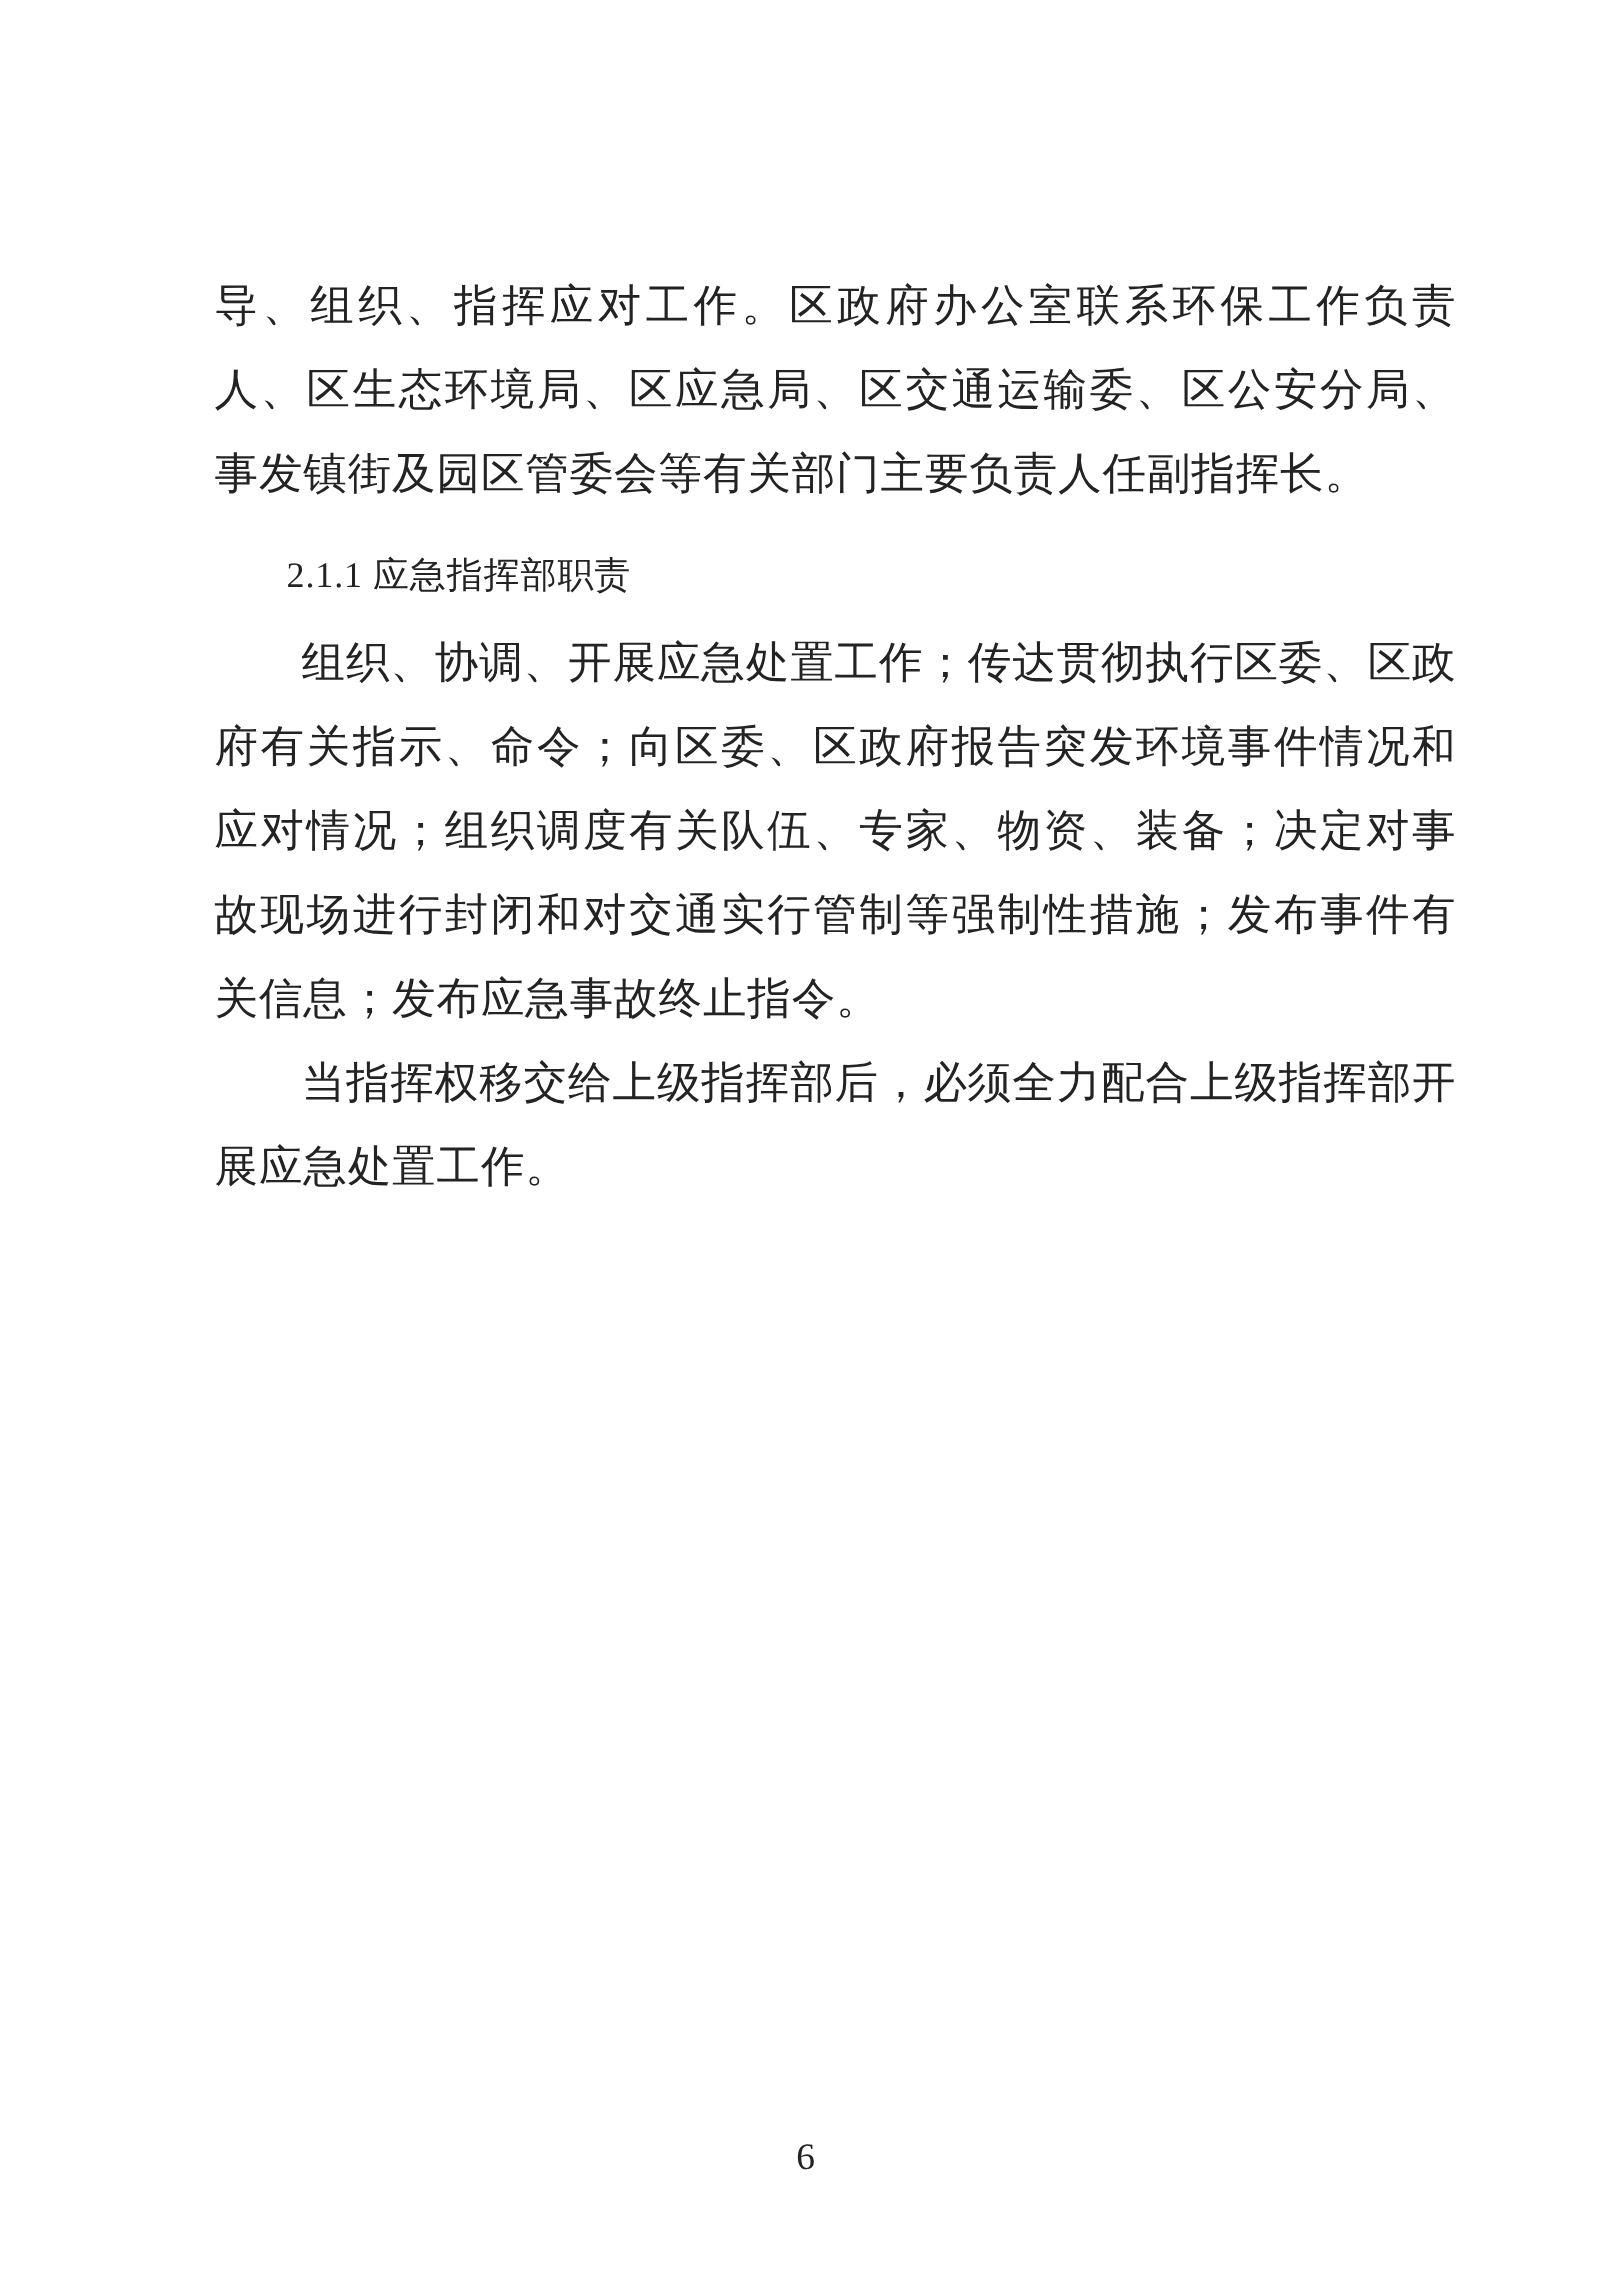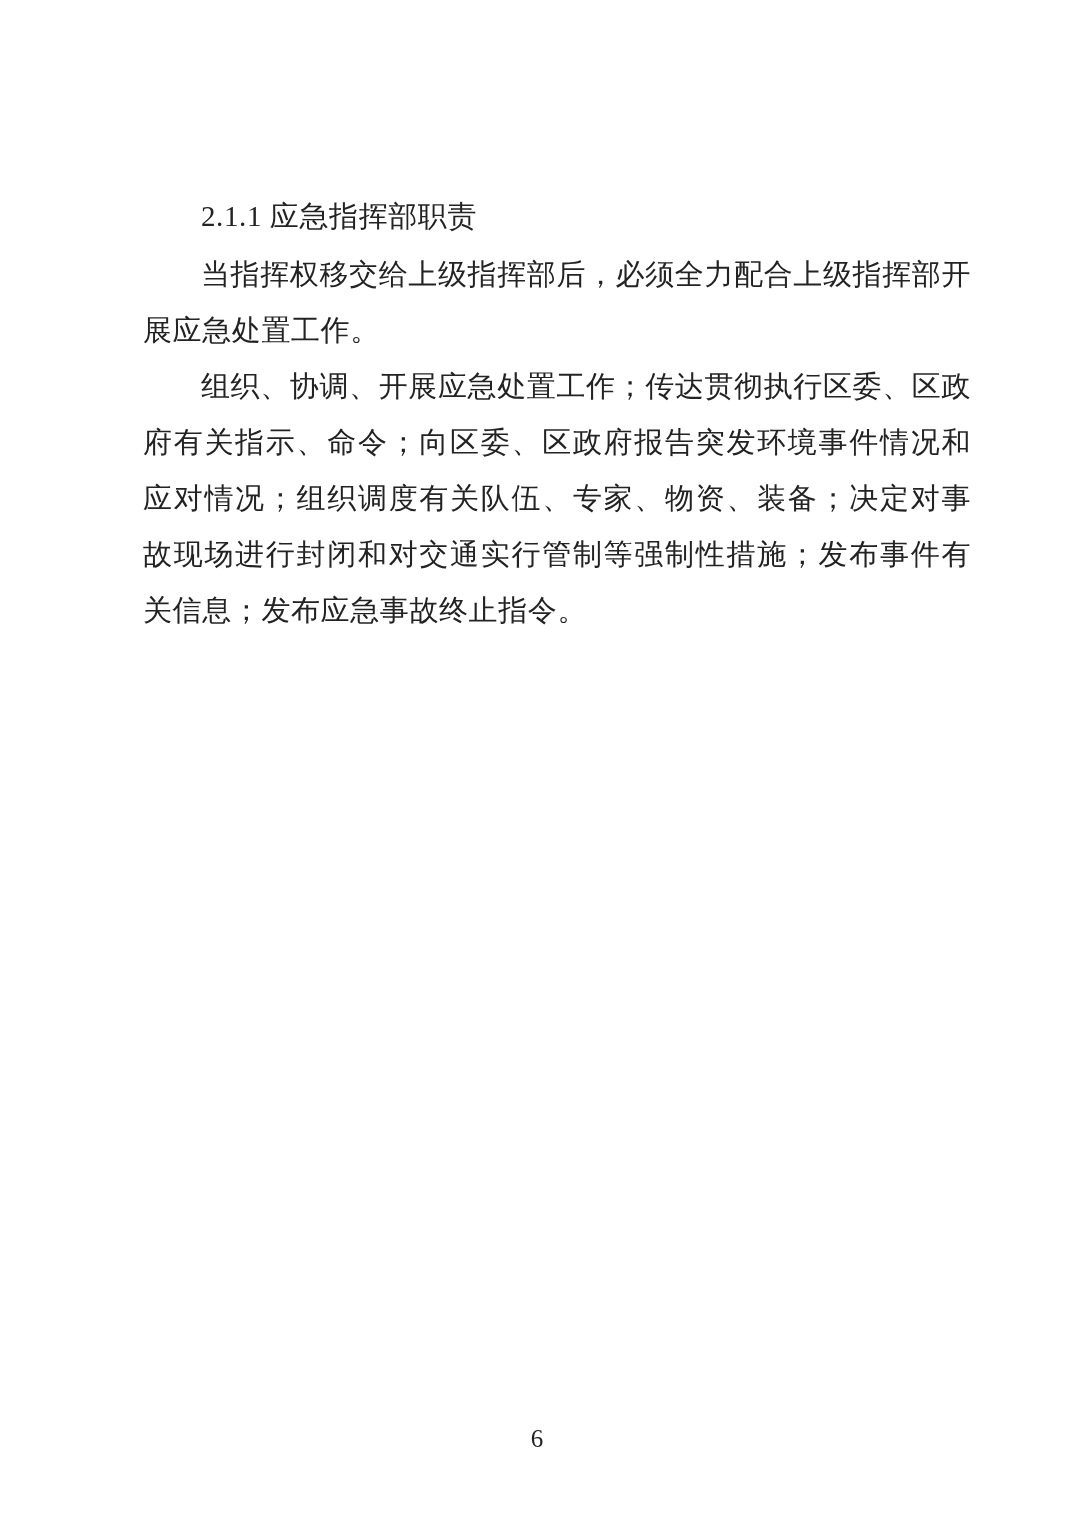--- a/index.html
+++ b/index.html
@@ -33,21 +33,21 @@
     letter-spacing: 0.6px;
     text-align: justify;
     text-justify: inter-character;
     word-break: break-all;
   }
   .para.indent {
     text-indent: 2em;
   }
   .section-heading {
     margin: 12px 0 2px 0;
-    font-size: 29px;
+    font-size: 24px;
     line-height: 56px;
     letter-spacing: 0.6px;
     font-weight: normal;
     text-indent: 2em;
   }
   .page-footer {
     position: absolute;
     left: 0;
     bottom: 66px;
     width: 100%;
@@ -57,28 +57,29 @@
     color: #232323;
   }
 </style>
 </head>
 <body>
 
 <div class="page">
 
   <div class="content">
 
+    <p class="para">导、组织、指挥应对工作。区政府办公室联系环保工作负责人、区生态环境局、区应急局、区交通运输委、区公安分局、事发镇街及园区管委会等有关部门主要负责人任副指挥长。</p>
 
 
 
     <h2 class="section-heading">2.1.1 应急指挥部职责</h2>
 
+    <p class="para indent">组织、协调、开展应急处置工作；传达贯彻执行区委、区政府有关指示、命令；向区委、区政府报告突发环境事件情况和应对情况；组织调度有关队伍、专家、物资、装备；决定对事故现场进行封闭和对交通实行管制等强制性措施；发布事件有关信息；发布应急事故终止指令。</p>
+
     <p class="para indent">当指挥权移交给上级指挥部后，必须全力配合上级指挥部开展应急处置工作。</p>
-
-    <p class="para indent">组织、协调、开展应急处置工作；传达贯彻执行区委、区政府有关指示、命令；向区委、区政府报告突发环境事件情况和应对情况；组织调度有关队伍、专家、物资、装备；决定对事故现场进行封闭和对交通实行管制等强制性措施；发布事件有关信息；发布应急事故终止指令。</p>
 
   </div>
 
   <div class="page-footer">
     <span>6</span>
   </div>
 
 </div>
 
 </body></html>

